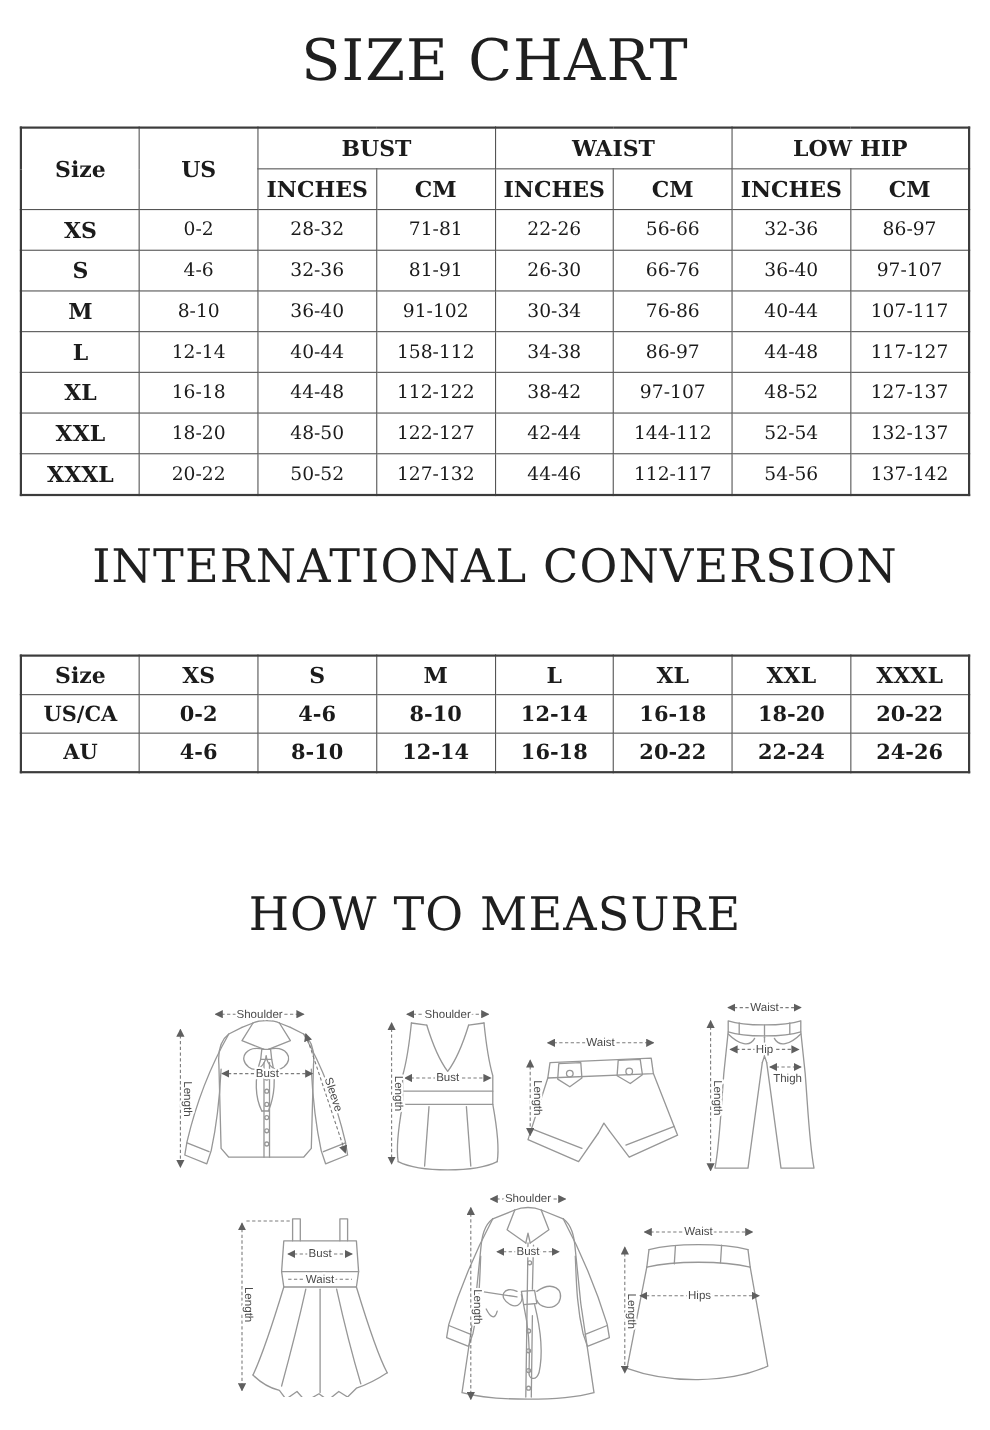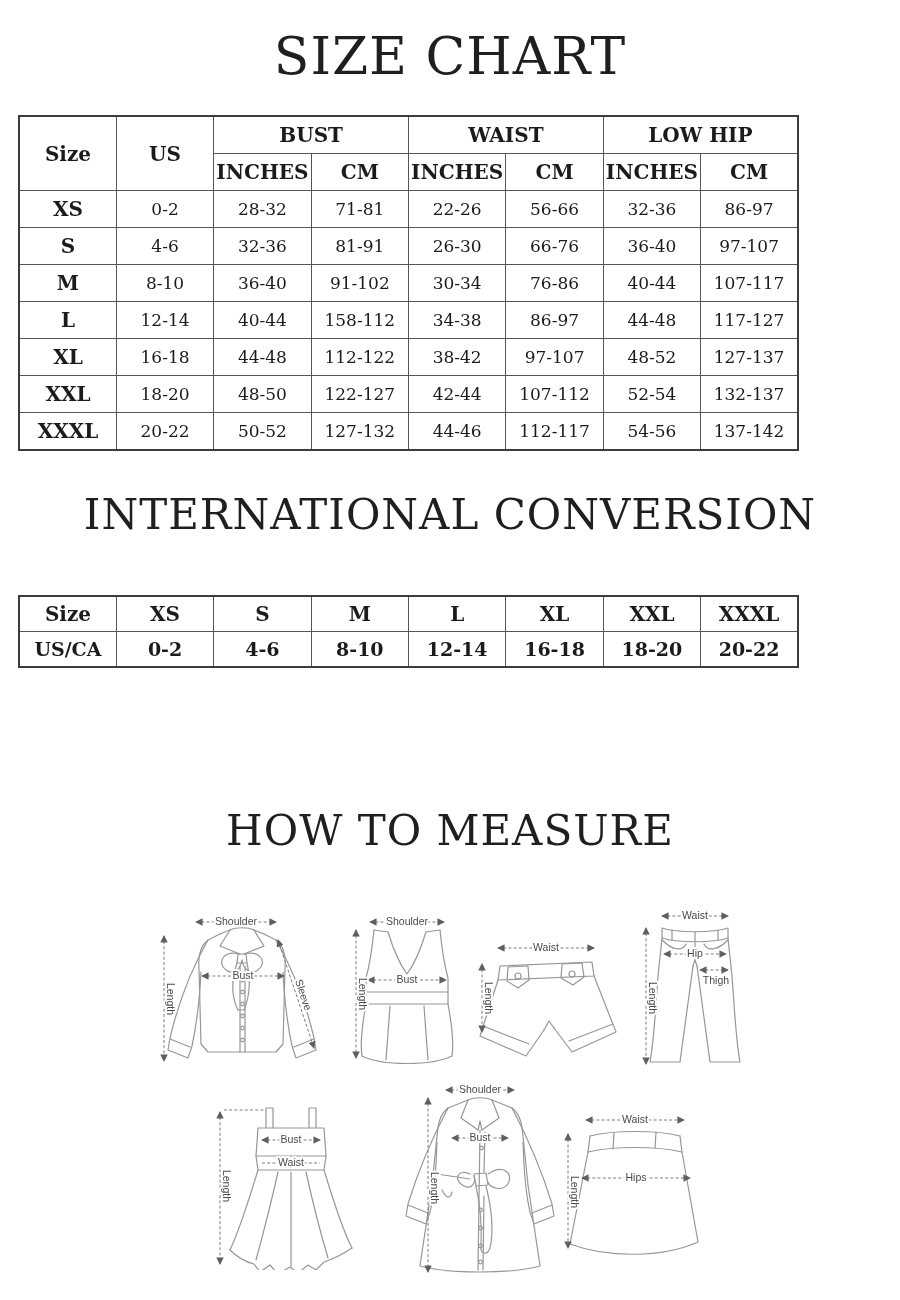--- a/index.html
+++ b/index.html
@@ -12,21 +12,21 @@
     font-weight:400;color:#1f1f1f;letter-spacing:1px;white-space:nowrap;
   }
   #title-size-chart{top:26px;font-size:52px;}
   #title-conversion{top:490px;font-size:42px;}
   #title-measure{top:806px;font-size:42px;}
 
   .tblwrap{position:absolute;left:18px;width:864px;}
   #size-table-wrap{top:115px;}
   #conv-table-wrap{top:595px;}
   table.tbl{
-    border-collapse:collapse;table-layout:fixed;width:781px;
+    border-collapse:collapse;table-layout:fixed;width:864px;
     border:2px solid #3c3c3c;
     padding-left:41px;
   }
   table.tbl th, table.tbl td{
     border:1px solid #555;text-align:center;vertical-align:middle;
     padding:0;overflow:hidden;white-space:nowrap;
   }
   
   #size-table th{font-size:20px;font-weight:700;height:36px;}
   #size-table td{font-size:17px;font-weight:400;height:36px;}
@@ -142,21 +142,21 @@
         <td>97-107</td>
         <td>48-52</td>
         <td>127-137</td>
       </tr>
       <tr>
         <td class="szcol">XXL</td>
         <td>18-20</td>
         <td>48-50</td>
         <td>122-127</td>
         <td>42-44</td>
-        <td>107-112</td>
+        <td>144-112</td>
         <td>52-54</td>
         <td>132-137</td>
       </tr>
       <tr>
         <td class="szcol">XXXL</td>
         <td>20-22</td>
         <td>50-52</td>
         <td>127-132</td>
         <td>44-46</td>
         <td>112-117</td>
@@ -196,20 +196,30 @@
     <tbody>
       <tr>
         <td>US/CA</td>
         <td>0-2</td>
         <td>4-6</td>
         <td>8-10</td>
         <td>12-14</td>
         <td>16-18</td>
         <td>18-20</td>
         <td>20-22</td>
+      </tr>
+      <tr>
+        <td>AU</td>
+        <td>4-6</td>
+        <td>8-10</td>
+        <td>12-14</td>
+        <td>16-18</td>
+        <td>20-22</td>
+        <td>22-24</td>
+        <td>24-26</td>
       </tr>
     </tbody>
   </table>
 </div>
 
 <div class="title" id="title-measure">HOW TO MEASURE</div>
 
 <svg class="diagram" style="left:156px;top:906px" width="172" height="162" viewBox="0 0 172 162">
   <g class="g">
     <path d="M74,24 C80,21 92,21 98,24"></path>

